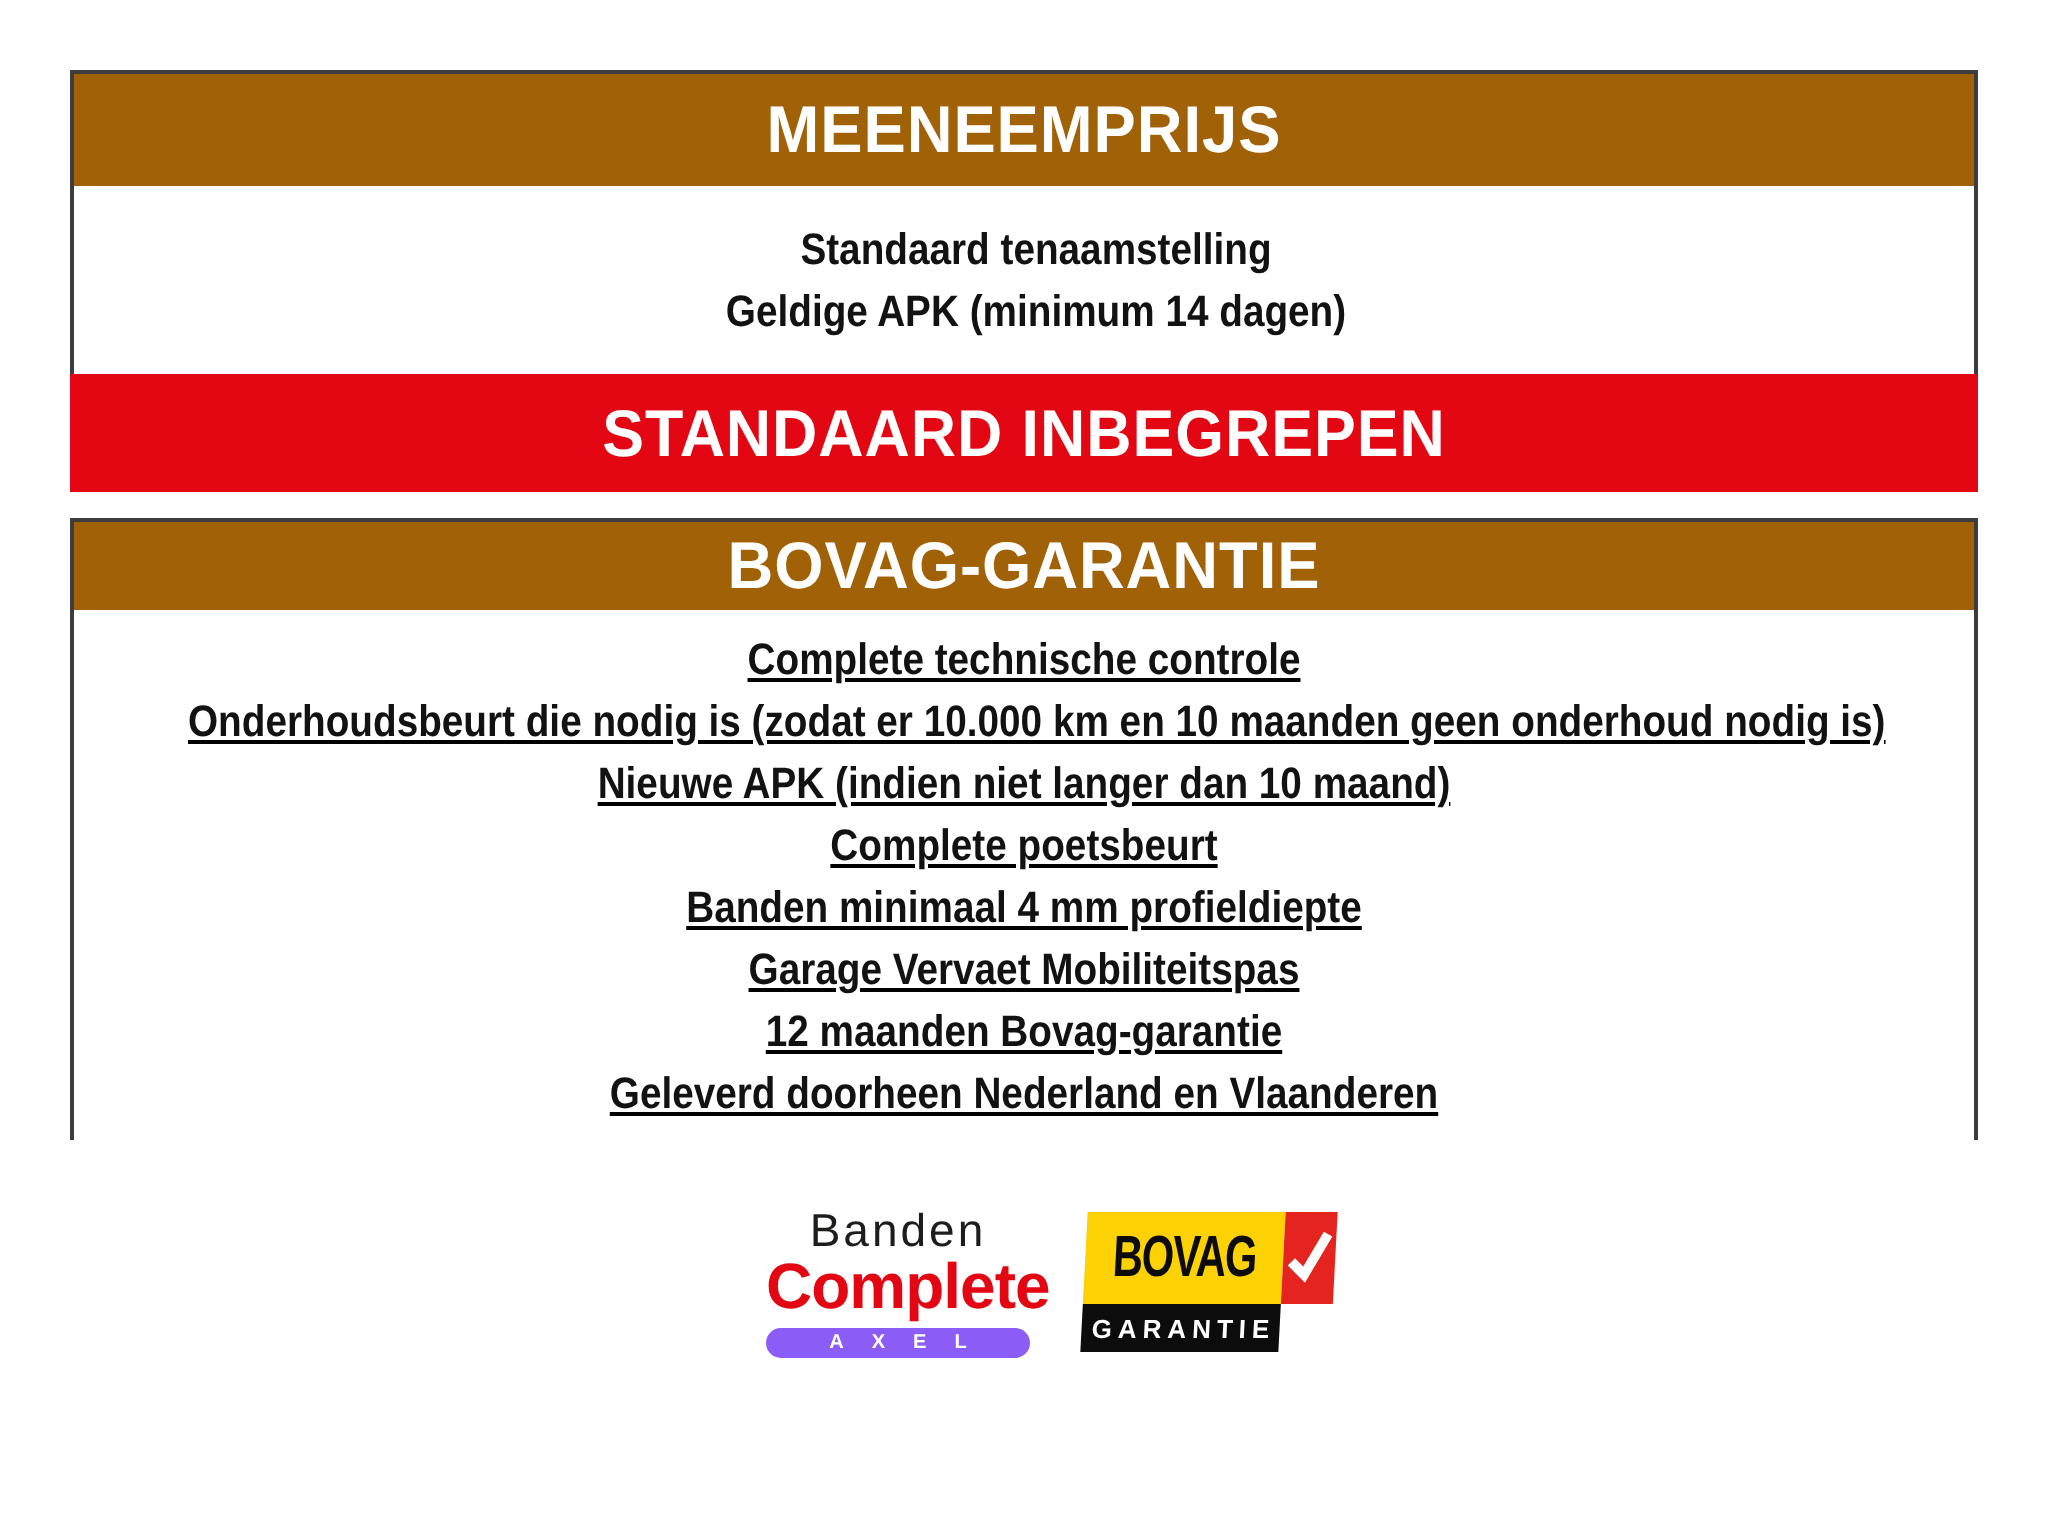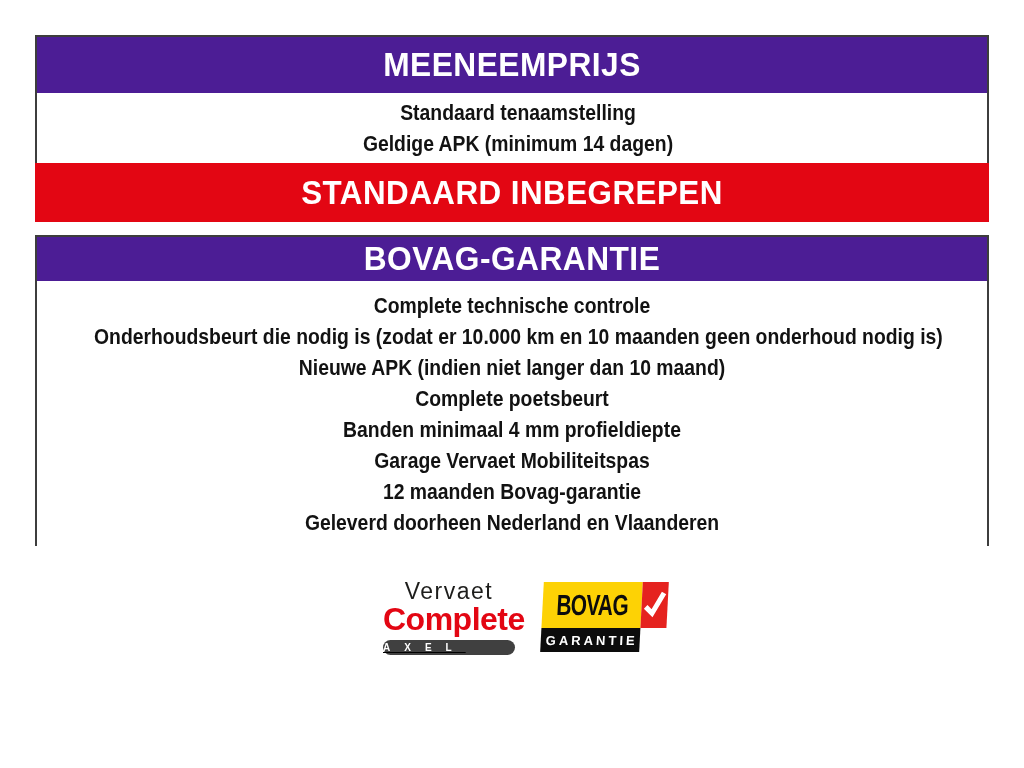--- a/index.html
+++ b/index.html
@@ -11,35 +11,35 @@
   }
   .poster { width: 954px; margin: 35px auto 0; }
 
   
   .panel {
     border: 2px solid #3d3d3d;
     border-bottom: none;
     background: #ffffff;
   }
   .panel-header {
-    background: #4c1d95;
+    background: #a16207;
     color: #ffffff;
     display: flex; align-items: center; justify-content: center;
   }
   .panel-header.h1 { height: 56px; }
   .panel-header.h2 { height: 44px; }
   .panel-header span {
     display: block; width: 100%;
     text-align: center;
     font-size: 33px; font-weight: 700;
     letter-spacing: 0.5px;
     transform: scaleX(0.96);
   }
-  .panel-body.b1 { padding: 4px 0; margin-left: 12px; }
-  .panel-body.b2 { padding: 9px 0 8px; }
+  .panel-body.b1 { padding: 16px 0; margin-left: 12px; }
+  .panel-body.b2 { padding: 9px 0 8px; text-decoration: underline; }
   .body-line {
     color: #121212;
     font-size: 22px; font-weight: 700;
     line-height: 31px;
     text-align: center;
     transform: scaleX(0.88);
     white-space: nowrap;
   }
 
   
@@ -74,23 +74,23 @@
   }
   .vv-vervaet {
     color: #e30613;
     font-size: 32px; font-weight: 700;
     letter-spacing: -0.5px;
     line-height: 33px;
   }
   .vv-axel {
     margin-top: 4px;
     height: 15px;
-    background: #404040;
+    background: #8b5cf6;
     border-radius: 8px;
-    display: flex; align-items: center; justify-content: flex-start; text-decoration: underline;
+    display: flex; align-items: center; justify-content: center;
   }
   .vv-axel span {
     color: #ffffff;
     font-size: 10px; font-weight: 700;
     letter-spacing: 14px;
     margin-right: -14px;
     line-height: 10px;
   }
 
   .bovag-logo {
@@ -163,21 +163,21 @@
         <div class="body-line">Garage Vervaet Mobiliteitspas</div>
         <div class="body-line">12 maanden Bovag-garantie</div>
         <div class="body-line">Geleverd doorheen Nederland en Vlaanderen</div>
       </div>
     </div>
   </section>
 
   <footer class="logos">
 
     <div class="vervaet-logo">
-      <div class="vv-garage">Vervaet</div>
+      <div class="vv-garage">Banden</div>
       <div class="vv-vervaet">Complete</div>
       <div class="vv-axel">
         <span>AXEL</span>
       </div>
     </div>
 
     <div class="bovag-logo">
       <div class="bv-top">
         <div class="bv-brand">
           <span>BOVAG</span>

